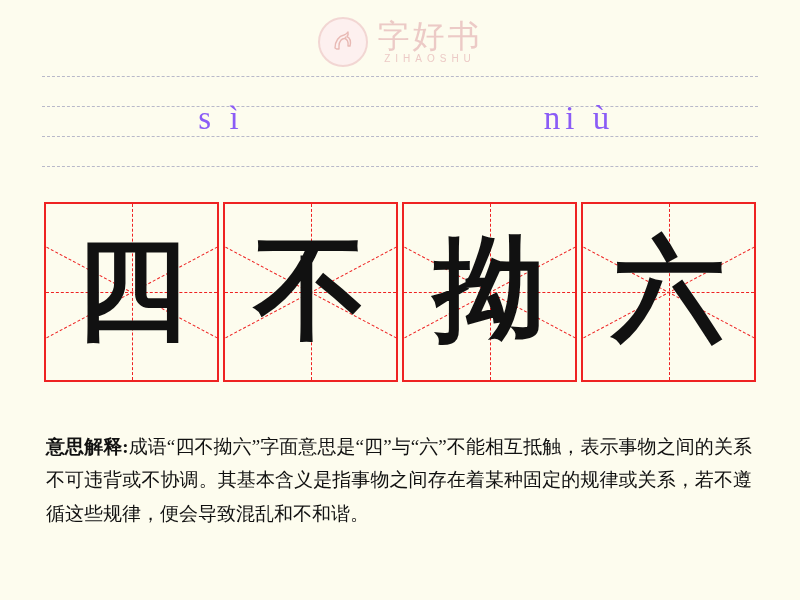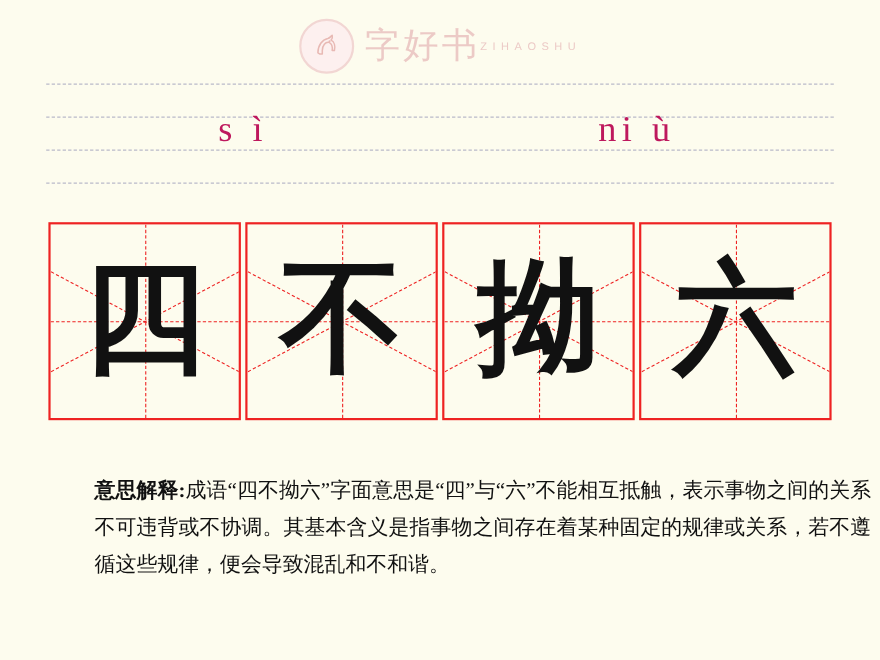--- a/index.html
+++ b/index.html
@@ -35,21 +35,21 @@
     border: 2px solid #f2d6d3;
     display: flex;
     align-items: center;
     justify-content: center;
     color: #e8b9b4;
     font-size: 24px;
     line-height: 1;
   }
   .logo-text-block {
     display: flex;
-    flex-direction: row;
+    flex-direction: column;
     align-items: center;
     justify-content: center;
   }
   .logo-cn {
     font-size: 32px;
     color: #eccac6;
     letter-spacing: 3px;
     line-height: 1.05;
     font-family: "Liberation Serif", serif;
   }
@@ -88,21 +88,21 @@
     height: 90px;
     display: flex;
   }
   .pinyin-cell {
     flex: 1 1 0;
     display: flex;
     align-items: center;
     justify-content: center;
     font-family: "Liberation Serif", serif;
     font-size: 33px;
-    color: #be185d;
+    color: #8b5cf6;
     letter-spacing: 5px;
     padding-bottom: 6px;
   }
 
   
   .grid-area {
     position: absolute;
     top: 202px;
     left: 44px;
     width: 712px;
@@ -164,21 +164,20 @@
   .explain {
     position: absolute;
     top: 430px;
     left: 46px;
     width: 706px;
     font-family: "Liberation Serif", serif;
     font-size: 19px;
     line-height: 1.75;
     color: #111111;
     text-align: justify;
-    margin-left: 40px;
   }
   .explain .label {
     font-weight: 700;
   }
 </style>
 </head>
 <body>
 
 <div class="logo-wrap">
   <div class="logo-mark">

